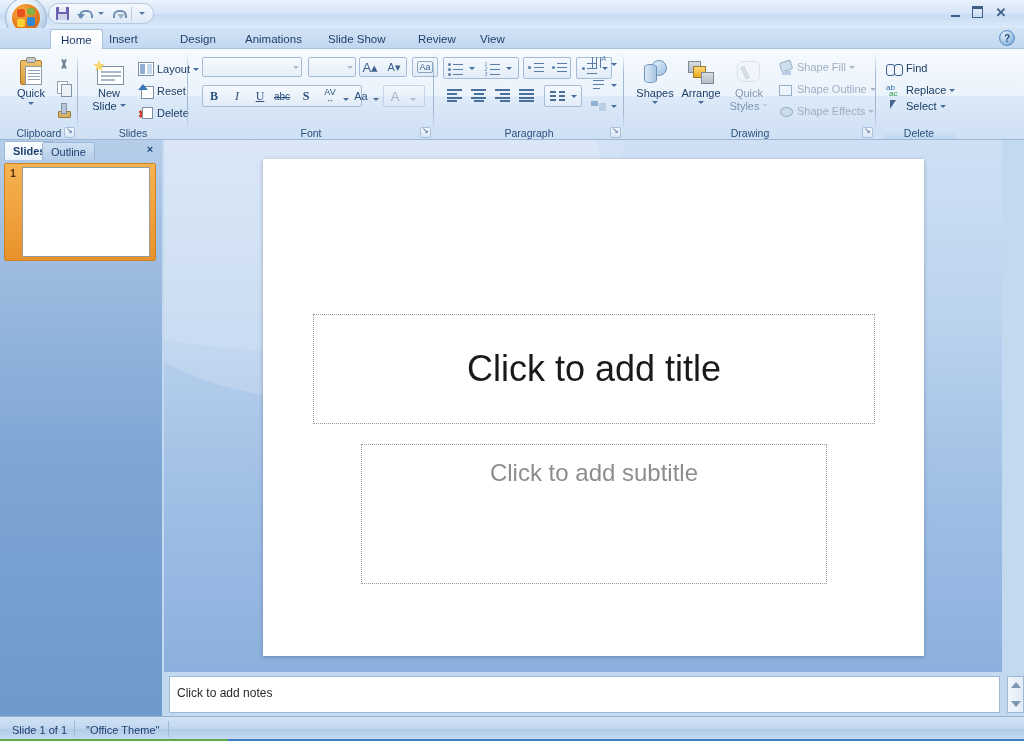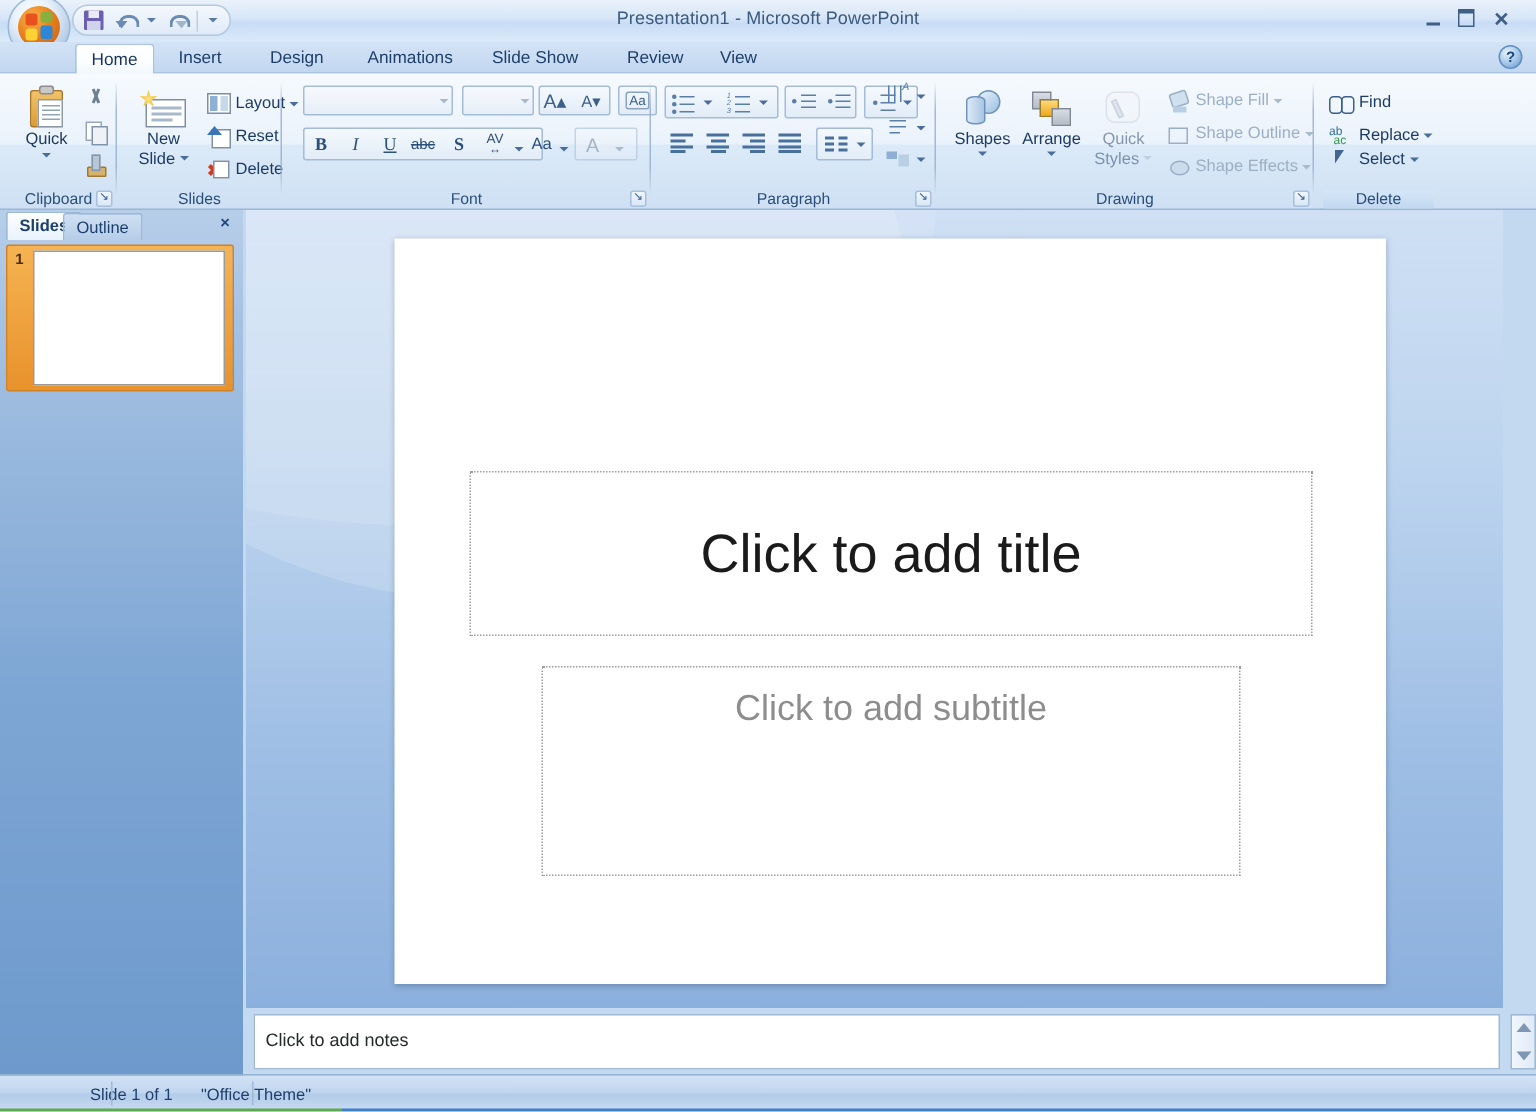--- a/index.html
+++ b/index.html
@@ -257,21 +257,21 @@
   #notes-scroll .ar { position:absolute; left:3px; width:0;height:0;
      border-left:5px solid transparent;border-right:5px solid transparent; }
   #notes-scroll .up{ top:5px; border-bottom:6px solid #7d97b4; }
   #notes-scroll .dn{ bottom:5px; border-top:6px solid #7d97b4; }
 
   
   #statusbar { position:absolute; left:0; top:716px; width:1024px; height:25px;
     background:linear-gradient(to bottom,#d2e2f5 0%,#c0d6ef 48%,#b2cbe9 52%,#c9dcf3 100%);
     border-top:1px solid #95b2d3; }
   .sb-cell { position:absolute; top:4px; height:17px; display:flex; align-items:center;
-    font-size:11px; color:#1e3f6b; padding:0 8px;margin-left:48px; }
+    font-size:11px; color:#1e3f6b; padding:0 8px; }
   .sb-div { position:absolute; top:4px; width:1px; height:16px; background:#9fb8d6; }
   #sb-progress { position:absolute; left:0; bottom:0; width:228px; height:2px; background:#5fa84e; }
   #sb-progress2 { position:absolute; left:228px; bottom:0; right:0; height:2px; background:#3f7fc4; }
 </style>
 </head>
 <body>
 
 <div id="titlebar">
   <div id="office-btn">
     <div class="orb">
@@ -294,30 +294,29 @@
     </div>
     <div class="qat-btn">
       <span class="ic-redo"></span>
     </div>
     <div class="qat-sep"></div>
     <div id="qat-more">
       <span class="mini-arrow"></span>
     </div>
   </div>
 
-  <div id="title-text">Presentation1 - Microsoft PowerPoint</div>
 
   <div class="winbtn" id="btn-min"></div>
   <div class="winbtn" id="btn-max"></div>
   <div class="winbtn" id="btn-close">✕</div>
 </div>
 
 <div id="tabstrip">
   <div class="tab active" style="left:50px">Home</div>
-  <div class="tab" style="left:109px">Insert</div>
+  <div class="tab" style="left:99px">Insert</div>
   <div class="tab" style="left:170px">Design</div>
   <div class="tab" style="left:235px">Animations</div>
   <div class="tab" style="left:318px">Slide Show</div>
   <div class="tab" style="left:408px">Review</div>
   <div class="tab" style="left:470px">View</div>
   <div id="help-btn">?</div>
 </div>
 
 <div id="ribbon">
 

